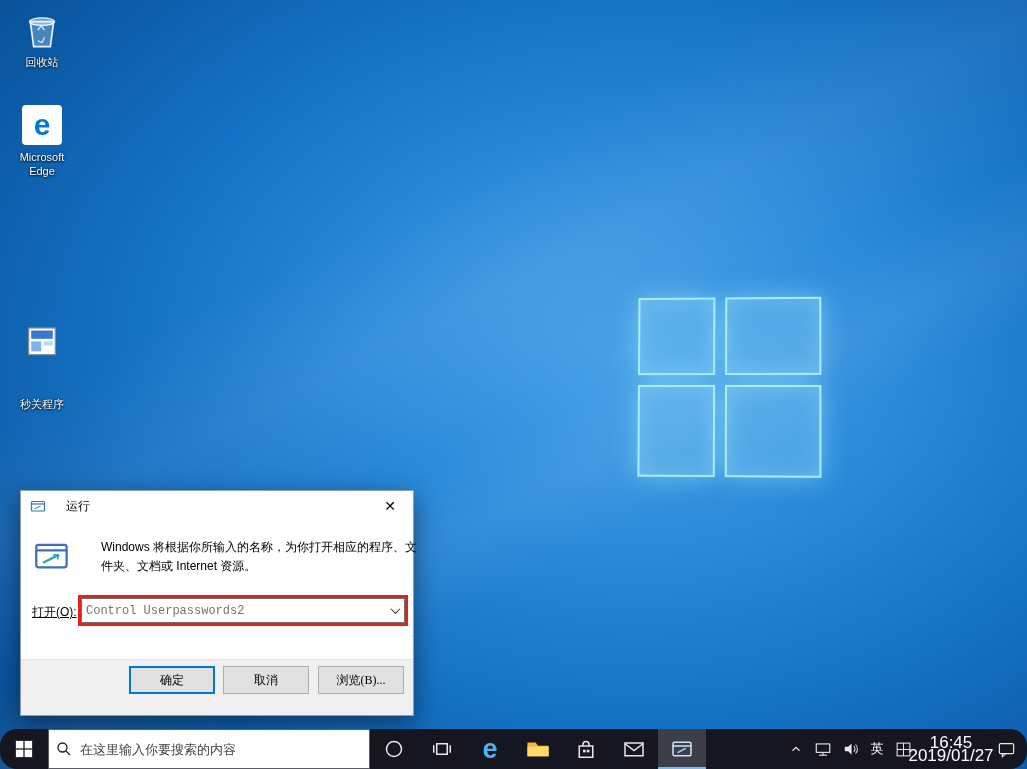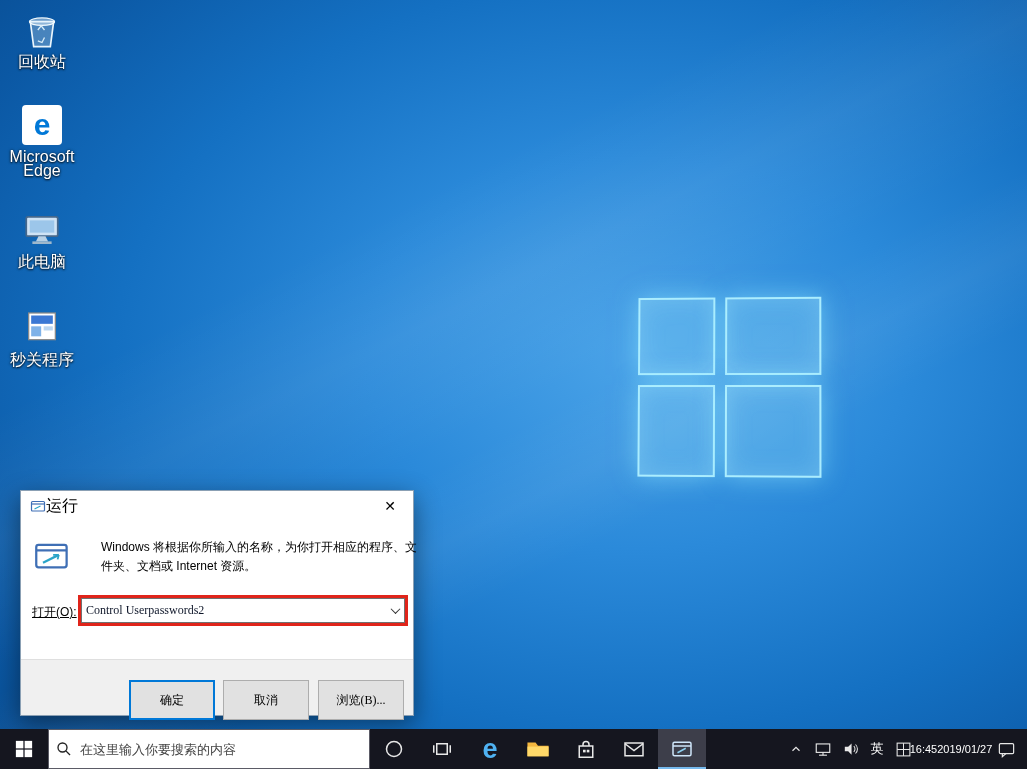--- a/index.html
+++ b/index.html
@@ -17,62 +17,62 @@
   
   .win-logo { position:absolute; left:637px; top:297px; width:192px; height:186px;
     display:grid; grid-template-columns:78px 96px; grid-template-rows:78px 92px; gap:10px;
     transform:perspective(900px) rotateY(-4deg) rotateX(2deg); }
   .win-pane { background:rgba(140,215,250,0.30); border:2px solid rgba(175,240,255,0.95);
     box-shadow:0 0 22px rgba(140,230,255,0.55), inset 0 0 25px rgba(180,240,255,0.25); }
 
   
   .desk-icon { position:absolute; left:6px; width:72px; display:flex; flex-direction:column; align-items:center; cursor:default; }
   .desk-icon .glyph { width:44px; height:44px; display:flex; align-items:center; justify-content:center; }
-  .desk-icon .lbl { margin-top:3px; color:#fff; font-size:16px; line-height:14px; text-align:center;
+  .desk-icon .lbl { margin-top:3px; color:#fff; font-size:11px; line-height:14px; text-align:center;
     text-shadow:0 1px 2px rgba(0,0,0,0.85), 0 0 3px rgba(0,0,0,0.6); width:72px; word-wrap:break-word; }
   .edge-tile { width:40px; height:40px; background:#fff; border-radius:4px; display:flex; align-items:center; justify-content:center;
     font-weight:bold; font-size:30px; color:#0078d7; font-family:"Liberation Sans",sans-serif; }
 
   
   .run-dialog { position:absolute; left:20px; top:490px; width:394px; height:226px; background:#fff;
     border:1px solid #8ba0b4; box-shadow:0 8px 24px rgba(0,0,0,0.45); font-size:12px; color:#000; }
   .rd-titlebar { position:absolute; left:0; top:0; right:0; height:30px; background:#fff; display:flex; align-items:center; }
   .rd-title-icon { margin-left:9px; width:16px; height:16px; }
-  .rd-title { margin-left:0; font-size:16px; }
+  .rd-title { margin-left:20px; font-size:12px; }
   .rd-close { position:absolute; right:0; top:0; width:46px; height:30px; display:flex; align-items:center; justify-content:center;
     font-size:14px; color:#000; cursor:pointer; }
   .rd-body-icon { position:absolute; left:13px; top:47px; width:36px; height:36px; }
   .rd-desc { position:absolute; left:61px; top:47px; width:326px; line-height:19px;margin-left:19px; }
   .rd-open-label { position:absolute; left:11px; top:113px;text-decoration:underline; }
   .rd-combo-highlight { position:absolute; left:57px; top:104px; width:330px; height:31px; border:3px solid #e0241a; }
   .rd-combo { position:relative; width:100%; height:100%; background:#fff; border:1px solid #707070; display:flex; align-items:center; }
   .rd-input { flex:1; border:none; outline:none; font-size:12px; padding:0 4px; height:100%;
-    font-family:Liberation Serif, serif; color:#0f172a; background:transparent; }
+    font-family:Liberation Mono, monospace; color:#737373; background:transparent; }
   .rd-combo-btn { width:18px; height:100%; display:flex; align-items:center; justify-content:center; cursor:pointer; }
   .chev-down { width:7px; height:7px; border-right:1px solid #333; border-bottom:1px solid #333; transform:rotate(45deg) translate(-1px,-1px); }
   .rd-footer { position:absolute; left:0; bottom:0; width:100%; height:56px; background:#f0f0f0; border-top:1px solid #dfdfdf; }
-  .rd-btn { position:absolute; top:20px; width:86px; height:40px; background:#e1e1e1; border:1px solid #adadad;
+  .rd-btn { position:absolute; top:6px; width:86px; height:28px; background:#e1e1e1; border:1px solid #adadad;
     font-size:12px; display:flex; align-items:center; justify-content:center; cursor:pointer;
     font-family:"Liberation Sans","DejaVu Sans",sans-serif; }
   .rd-btn.ok { left:108px; border:2px solid #0078d7; }
   .rd-btn.cancel { left:202px; }
   .rd-btn.browse { left:297px;font-family:Liberation Serif, serif; }
 
   
-  .taskbar { position:absolute; left:0; bottom:0; width:1027px; height:40px; background:#15161f; display:flex; align-items:stretch; }
+  .taskbar { position:absolute; left:0; bottom:0; width:1027px; height:40px; background:#15161f; display:flex; align-items:stretch;border-radius:17px; }
   .tb-btn { width:48px; display:flex; align-items:center; justify-content:center; cursor:pointer; }
   .tb-btn.active-app { background:#3d3e4a; box-shadow:inset 0 -2px 0 #76b9ed; }
   .tb-search { width:322px; background:#ffffff; border:1px solid #5b5b66; display:flex; align-items:center; padding:0 6px; }
   .tb-search input { flex:1; border:none; outline:none; font-size:13px; color:#333; background:transparent;
     font-family:"Liberation Sans","DejaVu Sans",sans-serif; }
   .tb-search input::placeholder { color:#444; opacity:1; }
   .tb-spacer { flex:1; }
   .tray-item { display:flex; align-items:center; justify-content:center; cursor:pointer; color:#eee; }
   .tray-lang { width:24px; font-size:13px; color:#fff; }
-  .tray-clock { width:68px; flex-direction:row; font-size:11px; line-height:13px; color:#fff; text-align:center; }
+  .tray-clock { width:68px; flex-direction:column; font-size:17px; line-height:13px; color:#fff; text-align:center; }
   .edge-e { font-weight:bold; font-size:27px; color:#4fb2f2; line-height:1; }
 </style>
 </head>
 <body>
 
 <div class="screen">
 
   <div class="beam beam1"></div>
   <div class="beam beam2"></div>
 
@@ -94,33 +94,22 @@
     <div class="lbl">回收站</div>
   </div>
 
   <div class="desk-icon" style="top:103px;">
     <div class="glyph">
       <div class="edge-tile">e</div>
     </div>
     <div class="lbl">Microsoft Edge</div>
   </div>
 
-  <div class="desk-icon" style="top:208px;">
-    <div class="glyph">
-      <svg width="42" height="42" viewBox="0 0 48 48">
-        <rect x="6" y="9" width="36" height="22" rx="2" fill="#cfe3f5" stroke="#46688c" stroke-width="2"></rect>
-        <rect x="10" y="13" width="28" height="14" fill="#9cc6ea"></rect>
-        <path d="M20 31 h8 l3 6 h-14 z" fill="#b9d1e5"></path>
-        <rect x="13" y="37" width="22" height="3" fill="#9fb8cc"></rect>
-      </svg>
-    </div>
-    <div class="lbl">此电脑</div>
-  </div>
-
-  <div class="desk-icon" style="top:306px;">
+
+  <div class="desk-icon" style="top:321px;gap:29px;">
     <div class="glyph">
       <svg width="40" height="40" viewBox="0 0 48 48">
         <rect x="8" y="6" width="32" height="32" fill="#ffffff" stroke="#8a8a8a" stroke-width="1.5"></rect>
         <rect x="11" y="9" width="26" height="10" fill="#3b78d4"></rect>
         <rect x="11" y="22" width="12" height="12" fill="#7fb2e8"></rect>
         <rect x="26" y="22" width="11" height="5" fill="#bcd7f2"></rect>
       </svg>
     </div>
     <div class="lbl">秒关程序</div>
   </div>

